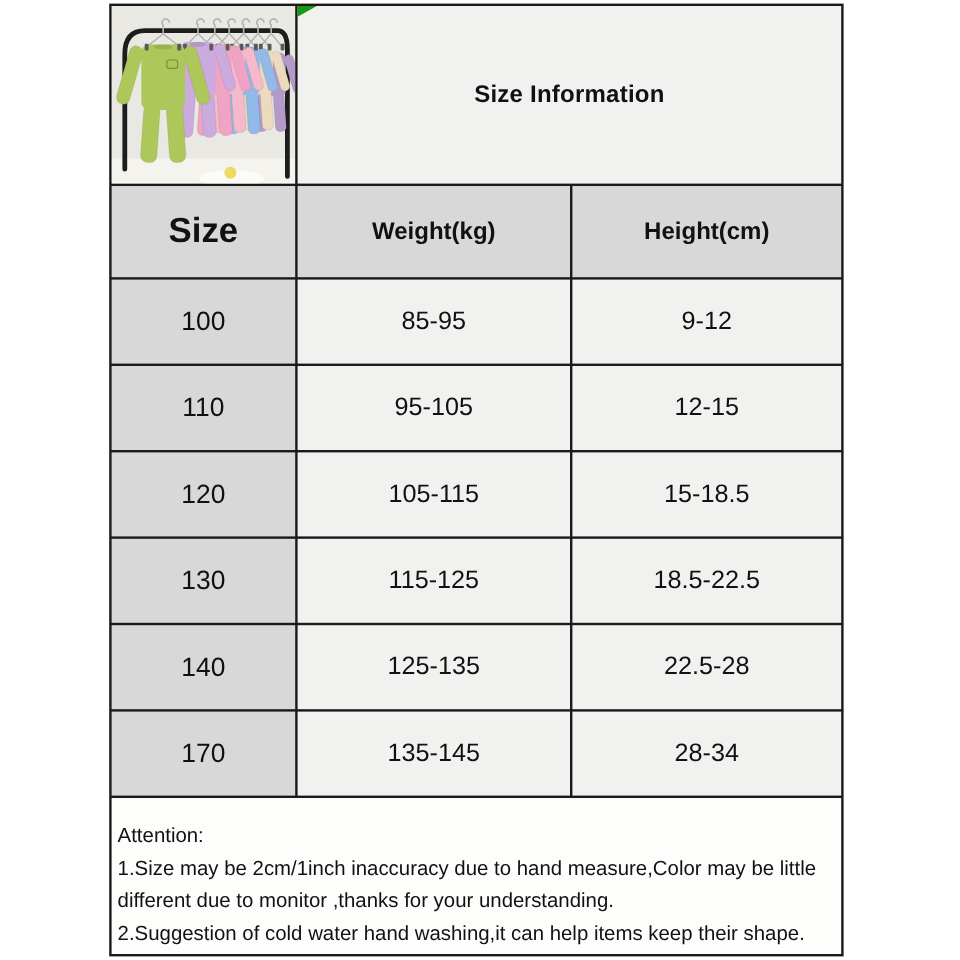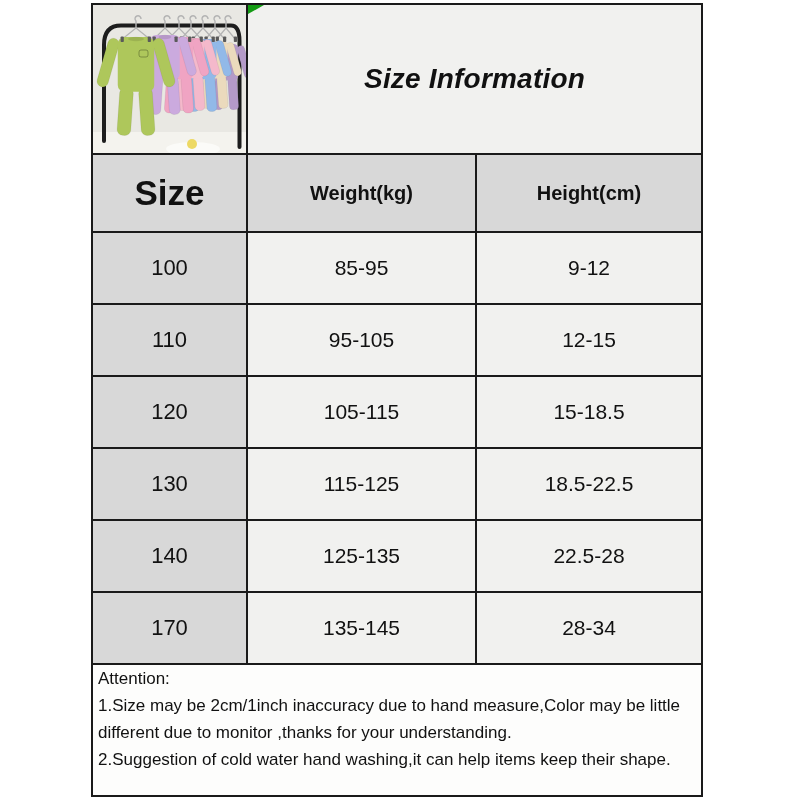--- a/index.html
+++ b/index.html
@@ -18,34 +18,34 @@
     gap:2px;padding:2px;box-sizing:border-box;
   }
   .cell{
     background:var(--cell-bg,#f1f1ef);
     display:flex;align-items:center;justify-content:center;
     text-align:center;overflow:hidden;
   }
   .photo-cell{grid-column:1;grid-row:1;background:#e9e8e3;position:relative;padding:0;}
   .photo-cell svg{display:block;}
   .title-cell{grid-column:2/4;grid-row:1;position:relative;}
-  .title-text{font-size:28px;font-weight:bold;letter-spacing:0.2px;font-style:italic;}
+  .title-text{font-size:20px;font-weight:bold;letter-spacing:0.2px;}
   .corner-tag{
     position:absolute;top:0;left:0;width:0;height:0;
     border-top:9px solid var(--tag,#149b14);
     border-right:16px solid transparent;
   }
   .head{background:var(--head-bg,#d8d8d8);font-weight:bold;font-size:20px;}
-  .size-head{font-size:35px;}
+  .size-head{font-size:29px;}
   .size-col{background:var(--head-bg,#d8d8d8);font-weight:normal;font-size:22px;}
   .val{font-weight:normal;font-size:21px;}
   .attention-cell{
     grid-column:1/-1;grid-row:9;
     background:#fdfdfc;display:block;text-align:left;
-    padding:0 6px 0 5px;box-sizing:border-box;
+    padding:18px 6px 0 5px;box-sizing:border-box;
     font-size:17px;line-height:27px;
   }
 </style>
 </head>
 <body style="--border: #1a1a1a; --head-bg: #d8d8d8; --cell-bg: #f1f1ef; --text: #111111; --tag: #149b14;">
 
 <div class="sheet">
 
   <div class="cell photo-cell">
     <svg id="photo-svg" width="153" height="148" viewBox="0 0 153 148" xmlns="http://www.w3.org/2000/svg">

